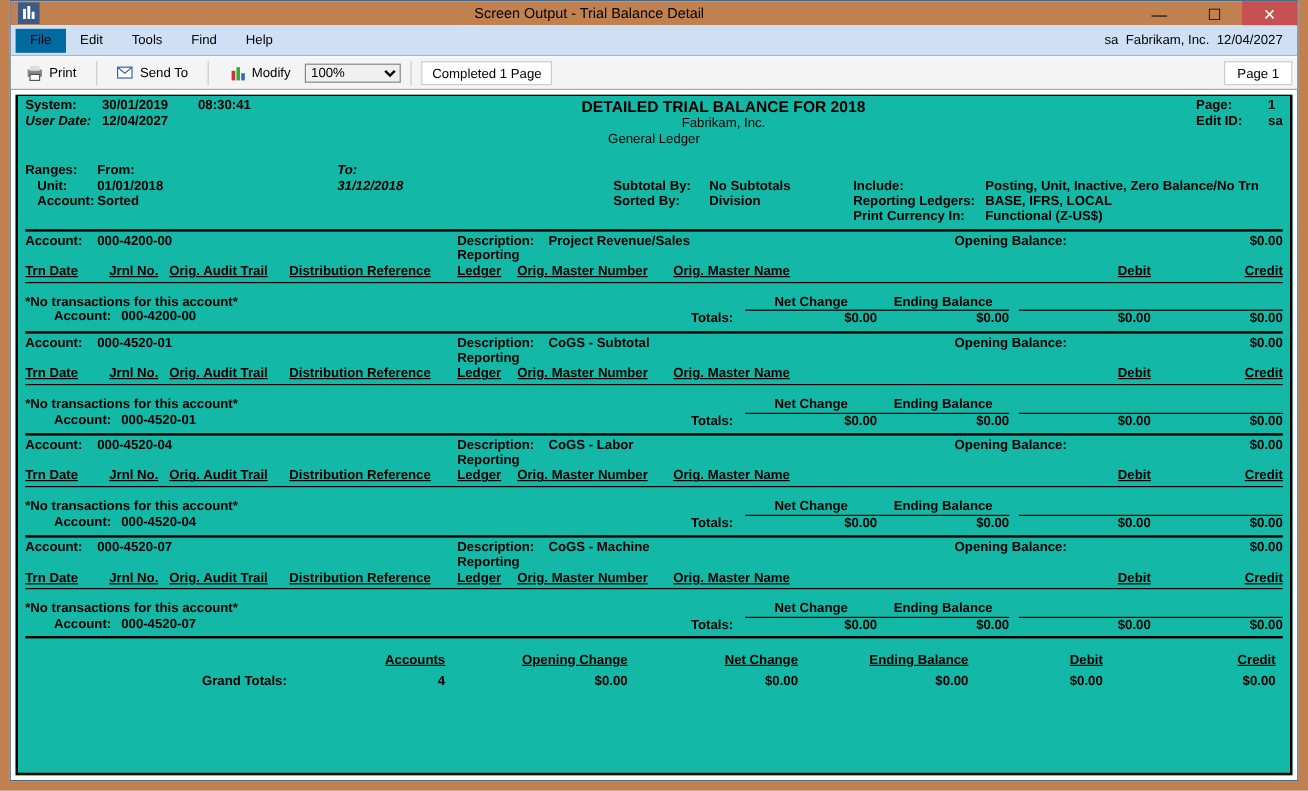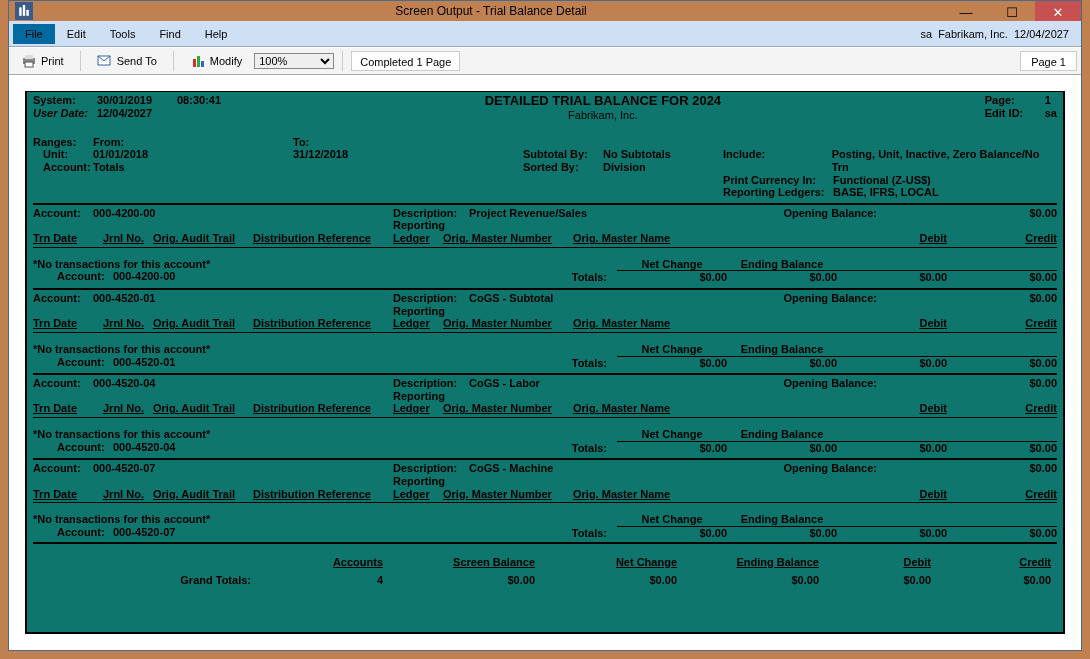--- a/index.html
+++ b/index.html
@@ -17,21 +17,21 @@
   .menubar .item { padding: 4px 12px; }
   .menubar .item.first { background: #0369a1; }
   .menubar .right { margin-left: auto; padding-right: 8px; }
   .toolbar { background: #f4f4f4; border-top: 1px solid #fff; border-bottom: 1px solid #aaa; height: 28px; display: flex; align-items: center; padding: 2px 4px; gap: 4px; }
   .toolbar .sep { width: 1px; height: 20px; background: #ccc; margin: 0 4px; }
   .toolbar .tbtn { display: flex; align-items: center; gap: 4px; padding: 2px 8px; height: 22px; }
   .toolbar select { height: 16px; font-size: 11px; width: 80px; border: 1px solid #888; }
   .toolbar .status { border: 1px solid #ccc; padding: 2px 8px; height: 20px; line-height: 16px; background: #fff; }
   .toolbar .pageind { margin-left: auto; border: 1px solid #ccc; padding: 2px 10px; height: 20px; line-height: 16px; background: #fff; }
   .icon-s { width: 16px; height: 16px; display: inline-block; }
-  .report-area { flex: 1; overflow: hidden; border: 2px solid #000; border-top: 1px solid #000; margin: 16px; background: #0f766e; }
+  .report-area { flex: 1; overflow: hidden; border: 2px solid #000; border-top: 1px solid #000; margin: 4px; background: #14b8a6; }
   .report { padding: 0 6px 6px 6px; font-size: 11px; font-family: Tahoma, Arial, sans-serif; line-height: 1.15; }
   .rpt-head { position: relative; padding-top: 2px; }
   .rpt-head .lcol { float: left; }
   .rpt-head .rcol { float: right; text-align: left; }
   .rpt-head .ccol { text-align: center; }
   .bold { font-weight: bold; }
   .small { font-size: 11px; }
   .clear { clear: both; }
   .row { display: flex; }
   .hr { border-top: 1px solid #000; margin: 2px 0; }
@@ -134,42 +134,43 @@
             <div class="row">
                 <span class="bold" style="width:60px;">Page:</span>
                 <span class="bold">1</span>
               </div>
             <div class="row">
                 <span class="bold" style="width:60px;">Edit ID:</span>
                 <span class="bold">sa</span>
               </div>
           </div>
           <div class="ccol">
-            <div class="bold" style="font-size:13px;">DETAILED TRIAL BALANCE FOR 2024</div>
+            <div class="bold" style="font-size:13px;">DETAILED TRIAL BALANCE FOR 2018</div>
             <div>Fabrikam, Inc.</div>
+            <div>General Ledger</div>
           </div>
           <div class="clear"></div>
         </div>
 
         <div style="margin-top:14px;" class="row">
           <div style="width:260px;">
             <div class="row">
                 <span class="bold" style="width:60px;">Ranges:</span>
                 <span class="bold">From:</span>
               </div>
             <div class="row">
                 <span class="bold" style="width:60px;padding-left:10px;">Unit:</span>
                 <span class="bold">01/01/2018</span>
               </div>
             <div class="row">
                 <span class="bold" style="width:60px;padding-left:10px;">Account:</span>
-                <span class="bold">Totals</span>
-              </div>
-          </div>
-          <div style="width:230px;">
+                <span class="bold">Sorted</span>
+              </div>
+          </div>
+          <div style="width:230px;font-style:italic;">
             <div class="bold">To:</div>
             <div class="bold">31/12/2018</div>
             <div>&nbsp;</div>
           </div>
           <div style="width:200px;">
             <div>&nbsp;</div>
             <div class="row">
                 <span class="bold" style="width:80px;">Subtotal By:</span>
                 <span class="bold">No Subtotals</span>
               </div>
@@ -178,26 +179,26 @@
                 <span class="bold">Division</span>
               </div>
           </div>
           <div style="flex:1;">
             <div>&nbsp;</div>
             <div class="row">
                 <span class="bold" style="width:110px;">Include:</span>
                 <span class="bold">Posting, Unit, Inactive, Zero Balance/No Trn</span>
               </div>
             <div class="row">
+                <span class="bold" style="width:110px;">Reporting Ledgers:</span>
+                <span class="bold">BASE, IFRS, LOCAL</span>
+              </div>
+            <div class="row">
                 <span class="bold" style="width:110px;">Print Currency In:</span>
                 <span class="bold">Functional (Z-US$)</span>
-              </div>
-            <div class="row">
-                <span class="bold" style="width:110px;">Reporting Ledgers:</span>
-                <span class="bold">BASE, IFRS, LOCAL</span>
               </div>
           </div>
         </div>
 
         <div id="accounts-container">
             <div class="acct-block">
     <div class="hr2"></div>
     <div class="row bold">
       <span style="width:60px;">Account:</span>
       <span style="width:300px;">000-4200-00</span>
@@ -409,21 +410,21 @@
     </div>
   </div>
           </div>
 
         <div class="hr2"></div>
         <table class="gt-table">
           <tbody>
               <tr>
             <th style="width:220px;"></th>
             <th style="width:130px;text-align:right;">Accounts</th>
-            <th style="width:150px;text-align:right;">Screen Balance</th>
+            <th style="width:150px;text-align:right;">Opening Change</th>
             <th style="width:140px;text-align:right;">Net Change</th>
             <th style="width:140px;text-align:right;">Ending Balance</th>
             <th style="width:110px;text-align:right;">Debit</th>
             <th style="text-align:right;">Credit</th>
           </tr>
           <tr class="bold">
             <td style="text-align:right;">Grand Totals:</td>
             <td style="text-align:right;">4</td>
             <td style="text-align:right;">$0.00</td>
             <td style="text-align:right;">$0.00</td>

